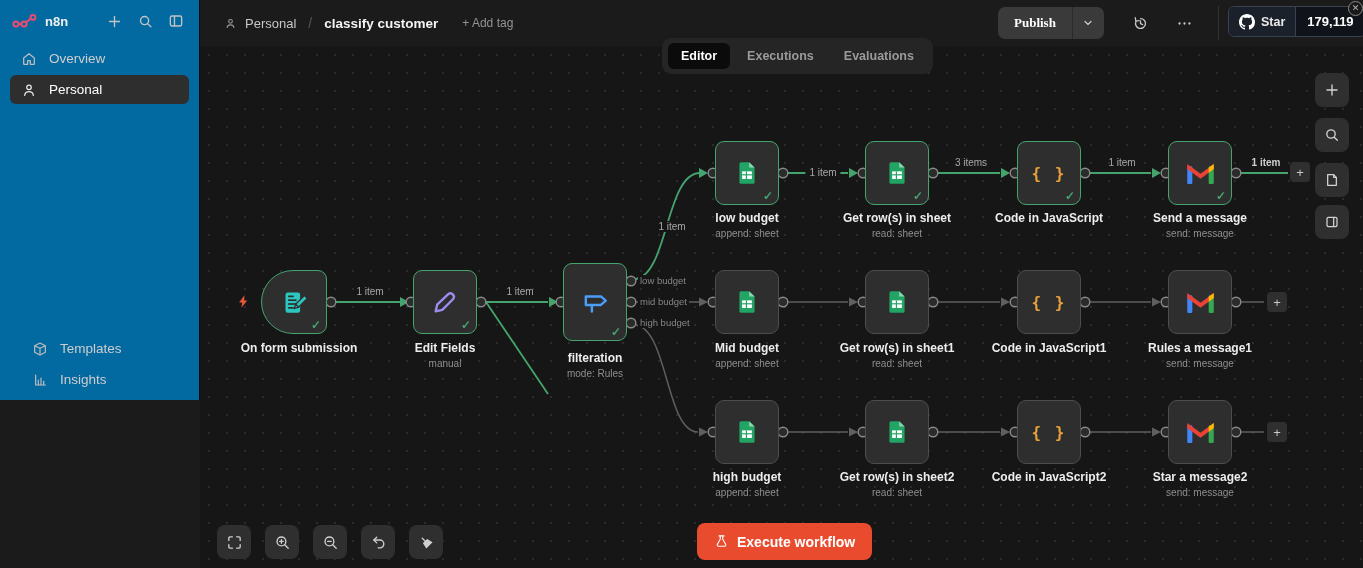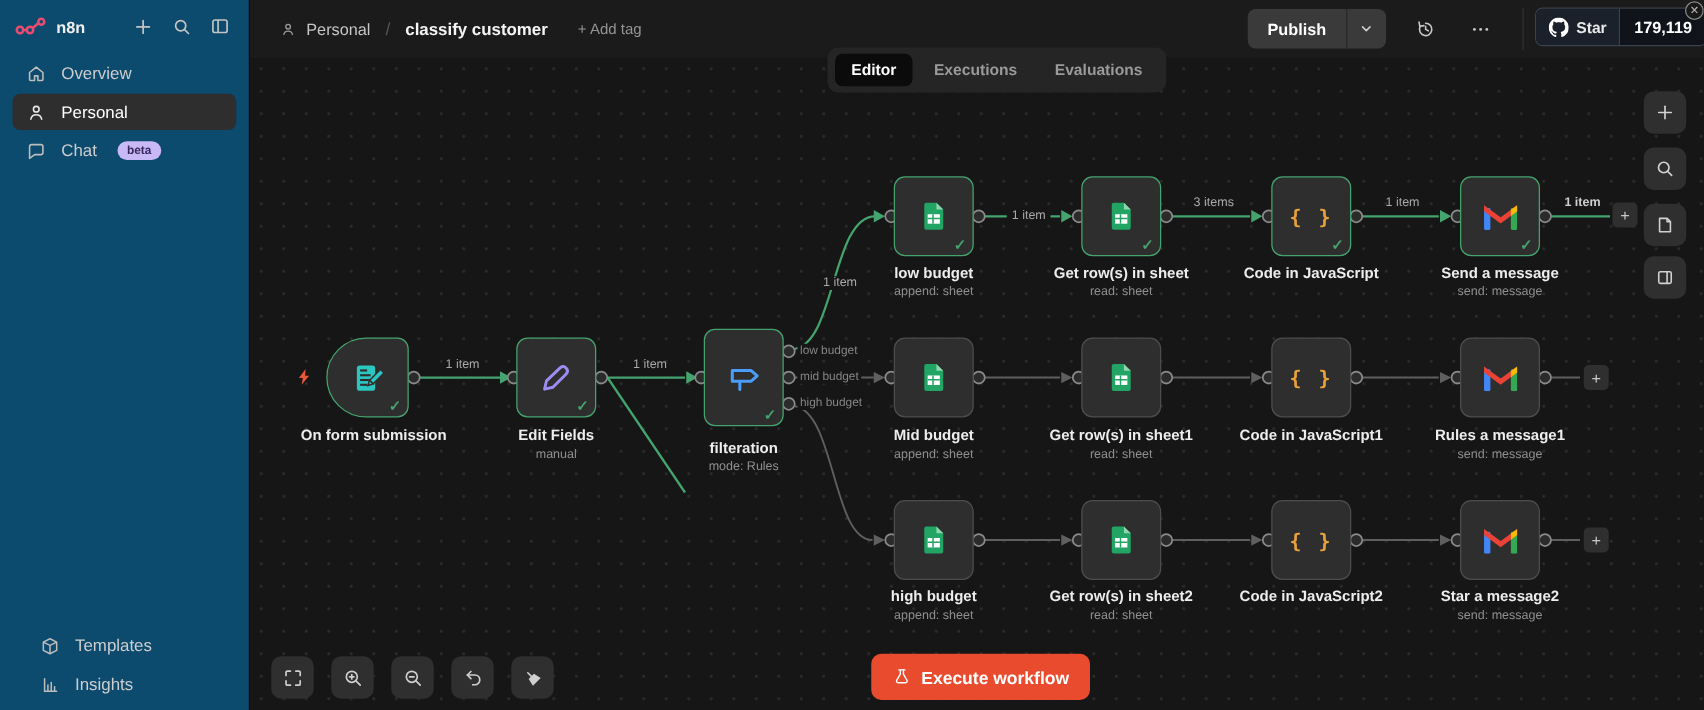--- a/index.html
+++ b/index.html
@@ -3,22 +3,22 @@
 <meta charset="utf-8">
 <style>
   * { box-sizing: border-box; }
   html,body { margin:0; padding:0; }
   body {
     width:1363px; height:568px; overflow:hidden; position:relative;
     background:#1b1b1b; color:#ddd;
     font-family:"Liberation Sans", sans-serif;
   }
   
-  .sidebar { position:absolute; left:0; top:0; width:200px; height:568px;
-    background:#0c4a6e; border-right:1px solid #0c0c0c; z-index:5; }
+  .sidebar { position:absolute; left:0; top:0; width:200px; height:400px;
+    background:#0369a1; border-right:1px solid #0c0c0c; z-index:5; }
   .logorow { display:flex; align-items:center; height:42px; padding:0 12px; gap:7px; }
   .brandname { font-size:13px; font-weight:bold; color:#f0f0f0; }
   .topicons { margin-left:auto; display:flex; gap:9px; }
   .iconbtn { width:22px; height:22px; display:flex; align-items:center; justify-content:center; border-radius:5px; }
   .srow { display:flex; align-items:center; gap:12px; height:29px; margin:2px 10px;
     padding:0 11px; border-radius:6px; font-size:13.5px; color:#cdcdcd; }
   .srow.active { background:#2e2e2e; color:#fff; }
   .beta { background:#c9b8f6; color:#37295e; font-size:9.5px; font-weight:bold;
     padding:2px 8px; border-radius:999px; margin-left:4px; }
   .sfoot { position:absolute; left:0; right:0; bottom:4px;padding-left:11px; }
@@ -27,21 +27,21 @@
   .chev { margin-left:auto; display:flex; }
   
   .header { position:absolute; left:200px; top:0; width:1163px; height:46px; background:#1b1b1b; z-index:4; }
   .crumbs { position:absolute; left:24px; top:0; height:46px; display:flex; align-items:center; gap:8px; }
   .crumb-project { font-size:13px; color:#c6c6c6; }
   .crumb-sep { font-size:14px; color:#555; margin:0 4px; }
   .crumb-title { font-size:13.5px; font-weight:bold; color:#f4f4f4; }
   .addtag { font-size:12px; color:#949494; margin-left:16px; }
   .publish { position:absolute; left:798px; top:7px; height:32px; display:flex; border-radius:7px; overflow:hidden; }
   .publish-main { background:#3a3a3a; color:#fff; font-size:13px; font-weight:600;
-    display:flex; align-items:center; padding:0 16px; }
+    display:flex; align-items:center; padding:0 16px;font-family:Liberation Serif, serif; }
   .publish-caret { background:#3a3a3a; width:32px; display:flex; align-items:center;
     justify-content:center; border-left:1px solid #2a2a2a; }
   .hbtn { position:absolute; top:6px; width:34px; height:34px; display:flex; align-items:center; justify-content:center; border-radius:7px; }
   .hdivider { position:absolute; left:1018px; top:6px; width:1px; height:34px; background:#303030; }
   .gh { position:absolute; left:1028px; top:6px; height:31px; display:flex; align-items:stretch;
     border:1px solid #3a424d; border-radius:6px; overflow:hidden; background:#151a21; }
   .gh-star { display:flex; align-items:center; gap:6px; padding:0 10px; background:#1b212a;
     font-size:12.5px; font-weight:600; color:#e8e8e8; }
   .gh-count { display:flex; align-items:center; padding:0 11px; background:#10141a;
     border-left:1px solid #3a424d; font-size:13px; font-weight:bold; color:#fff; }
@@ -131,29 +131,20 @@
     <span>Overview</span>
   </div>
   <div class="srow active">
     <span>
       <svg width="16" height="16" viewBox="0 0 24 24" fill="none" stroke="#e8e8e8" stroke-width="1.9" stroke-linecap="round">
           <circle cx="12" cy="8" r="3.4"></circle>
           <path d="M5.5 20c.6-3.6 3.2-5.4 6.5-5.4s5.9 1.8 6.5 5.4"></path>
         </svg>
     </span>
     <span>Personal</span>
-  </div>
-  <div class="srow">
-    <span>
-      <svg width="16" height="16" viewBox="0 0 24 24" fill="none" stroke="#bdbdbd" stroke-width="1.9" stroke-linejoin="round">
-          <path d="M4 6.5A2.5 2.5 0 0 1 6.5 4h11A2.5 2.5 0 0 1 20 6.5v7a2.5 2.5 0 0 1-2.5 2.5H10l-6 4.5z"></path>
-        </svg>
-    </span>
-    <span>Chat</span>
-    <span class="beta">beta</span>
   </div>
 
   <div class="sfoot">
     <div class="srow">
       <span>
         <svg width="16" height="16" viewBox="0 0 24 24" fill="none" stroke="#bdbdbd" stroke-width="1.8" stroke-linejoin="round">
             <path d="M12 3 4 7v10l8 4 8-4V7z"></path>
             <path d="M4 7l8 4 8-4M12 11v10"></path>
           </svg>
       </span>

